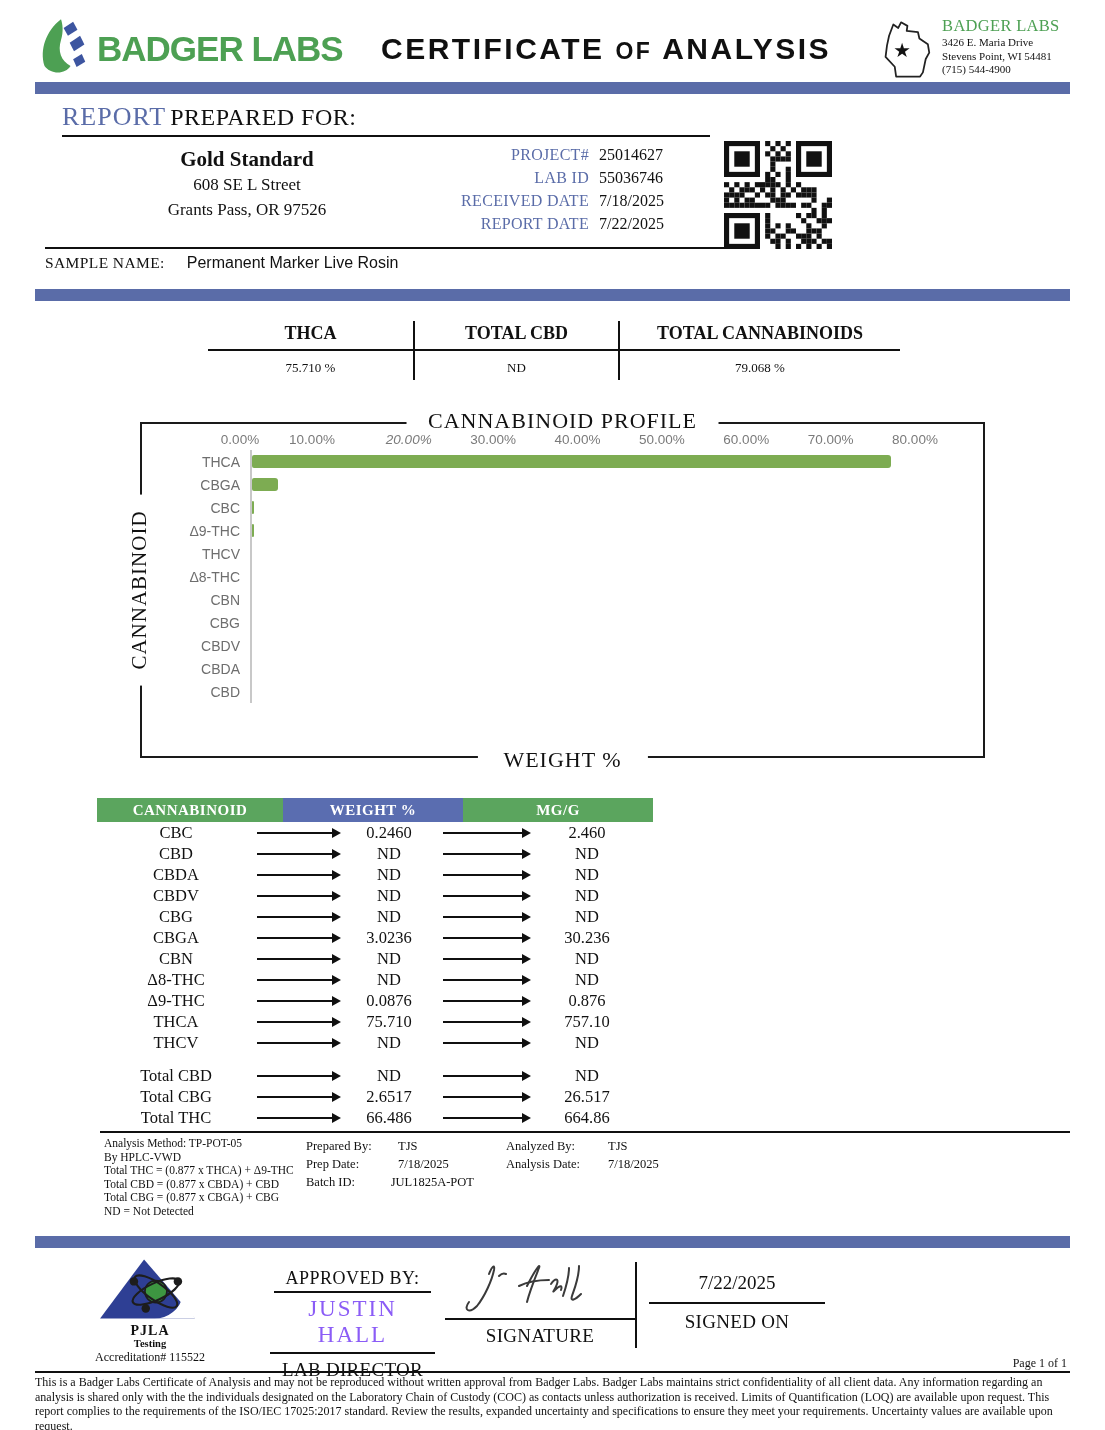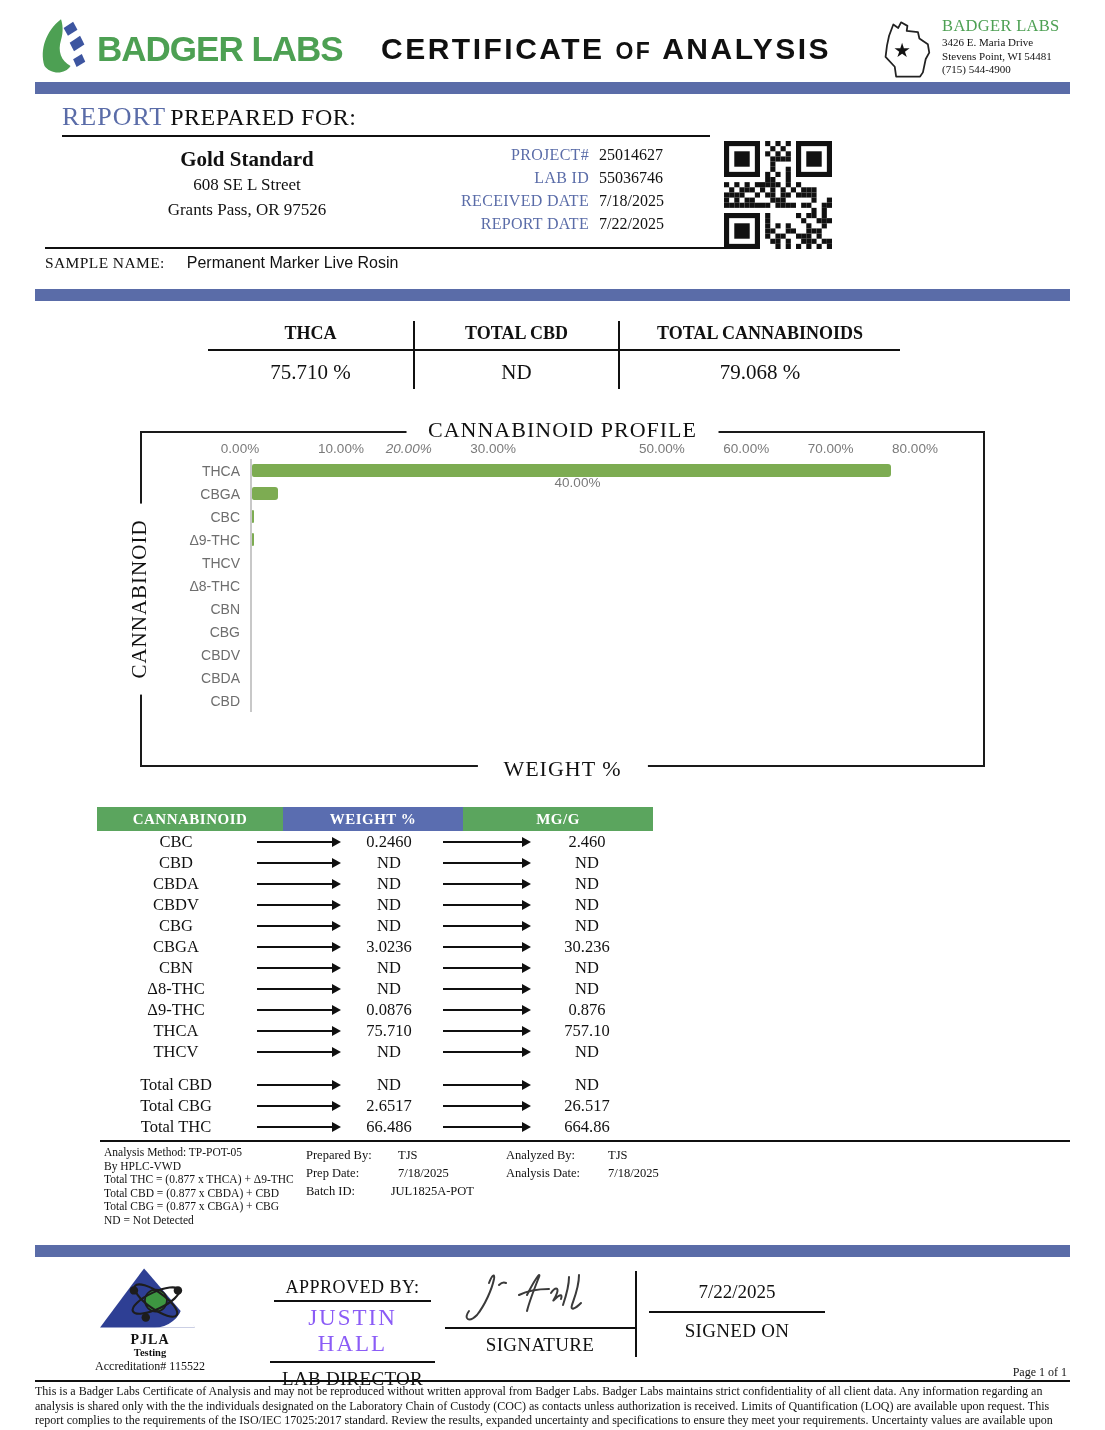--- a/index.html
+++ b/index.html
@@ -42,21 +42,21 @@
   .sample-name{font-family:"Liberation Sans",sans-serif;font-size:16px;margin-left:22px;}
   .bar-two{margin-top:14px;}
 
   
   .summary{display:flex;margin:20px 0 0 208px;text-align:center;}
   .sum-col{box-sizing:border-box;}
   .sum-c1{width:205px;}
   .sum-c2{width:207px;border-left:2px solid #101010;border-right:2px solid #101010;}
   .sum-c3{width:280px;}
   .sum-hd{font-weight:bold;font-size:18px;border-bottom:2px solid #101010;padding:2px 0 5px;}
-  .sum-val{font-size:21px;padding-top:9px;padding-bottom:4px;}
+  .sum-val{font-size:13px;padding-top:9px;padding-bottom:4px;}
 
   
   .chart-box{position:relative;margin:42px 0 0 140px;width:845px;height:336px;
              border:2px solid #1a1a1a;box-sizing:border-box;}
   .chart-title{position:absolute;top:-16px;left:50%;transform:translateX(-50%);
                background:#fff;padding:0 22px;font-size:22px;letter-spacing:1px;white-space:nowrap;}
   .chart-ylabel{position:absolute;left:-15px;top:50%;transform:translateY(-50%) rotate(180deg);
                 writing-mode:vertical-rl;background:#fff;padding:16px 0;font-size:21px;letter-spacing:1px;}
   .chart-xlabel{position:absolute;bottom:-17px;left:50%;transform:translateX(-50%);
                 background:#fff;padding:0 26px;font-size:22px;letter-spacing:1px;white-space:nowrap;}
@@ -411,24 +411,24 @@
           <div class="clabel">CBDA</div>
           <div class="ctrack"></div>
         </div>
         <div class="crow">
           <div class="clabel">CBD</div>
           <div class="ctrack"></div>
         </div>
       </div>
     <div class="cticks" id="chart-ticks">
         <span class="ctick" style="left: 0px;">0.00%</span>
-        <span class="ctick" style="left: 101px; text-align: right;">10.00%</span>
+        <span class="ctick" style="left: 72px; text-align: right;">10.00%</span>
         <span class="ctick" style="left: 168.75px; font-style: italic;">20.00%</span>
         <span class="ctick" style="left: 253.125px;">30.00%</span>
-        <span class="ctick" style="left: 337.5px; margin-top: 34px;">40.00%</span>
+        <span class="ctick" style="left: 337.5px;">40.00%</span>
         <span class="ctick" style="left: 421.875px;">50.00%</span>
         <span class="ctick" style="left: 506.25px;">60.00%</span>
         <span class="ctick" style="left: 590.625px;">70.00%</span>
         <span class="ctick" style="left: 675px;">80.00%</span>
       </div>
     <div class="chart-xlabel">WEIGHT %</div>
   </div>
 
   <div class="dtable">
     <div class="thead">

